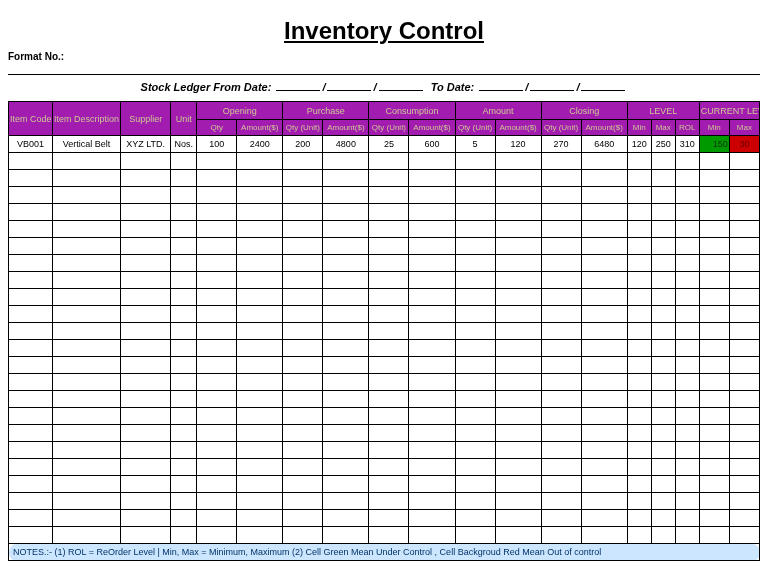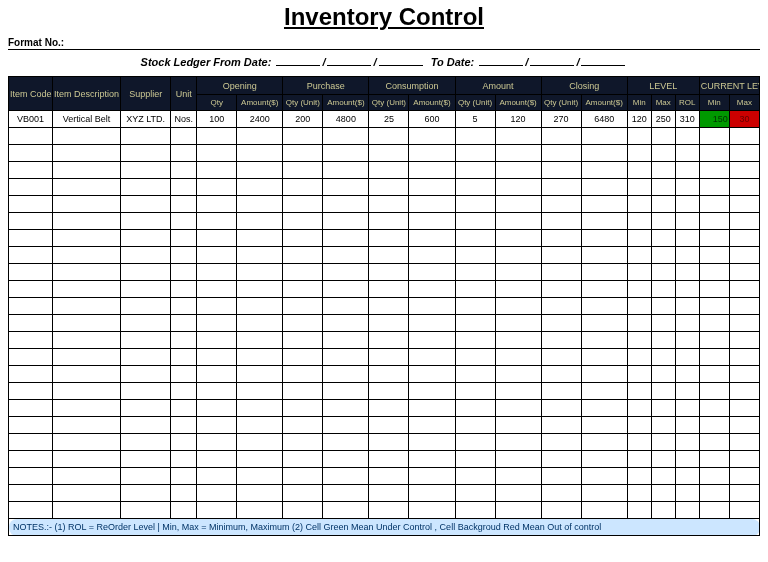--- a/index.html
+++ b/index.html
@@ -1,24 +1,24 @@
 <!DOCTYPE html>
 <html><head>
   <meta charset="utf-8">
   <style>
     * { box-sizing: border-box; margin: 0; padding: 0; }
     body { font-family: Arial, sans-serif; background: #fff; width: 768px; height: 562px; overflow: hidden; }
     .page { padding: 0 8px; }
-    .title { font-size: 24px; font-weight: bold; text-decoration: underline; text-align: center; margin-top: 3px; margin-bottom: 6px; }
-    .format-line { font-size: 10px; font-weight: bold; margin-bottom: 2px; border-bottom: 1.5px solid #000; padding-bottom: 1px; }
+    .title { font-size: 24px; font-weight: bold; text-decoration: underline; text-align: center; margin-top: 17px; margin-bottom: 6px; }
+    .format-line { font-size: 10px; font-weight: bold; margin-bottom: 2px; border-bottom: 1.5px solid #000; padding-bottom: 12px; }
     .date-line { font-size: 11px; font-weight: bold; font-style: italic; text-align: center; margin: 6px 0 8px 0; }
     .date-line .blank { display: inline-block; border-bottom: 1px solid #000; width: 44px; margin: 0 2px; }
     table { border-collapse: collapse; width: 100%; table-layout: fixed; }
     th, td { border: 1px solid #000; font-size: 9px; text-align: center; vertical-align: middle; padding: 2px 1px; overflow: hidden; white-space: nowrap; }
-    thead th { background: #0f172a; color: #ccc893; font-weight: normal; text-align: center; }
+    thead th { background: #a21caf; color: #ccc893; font-weight: normal; text-align: center; }
     thead tr.top-row th { height: 18px; }
     thead tr.sub-row th { height: 16px; font-size: 8px; }
     tbody td { height: 17px; background: #fff; }
     tbody tr:first-child td { font-size: 9px; }
     .cell-green { background: #009900 !important; color: #003300; text-align: right; }
     .cell-red { background: #cc0000 !important; color: #660000; }
     .blank-row td { height: 17px; }
     .notes-row td { background: #cce6ff; text-align: left; font-size: 9px; padding: 3px 4px; height: 16px; color: #003366; border-radius: 8px; }
     .col-code { width: 44px; }
     .col-desc { width: 68px; }

